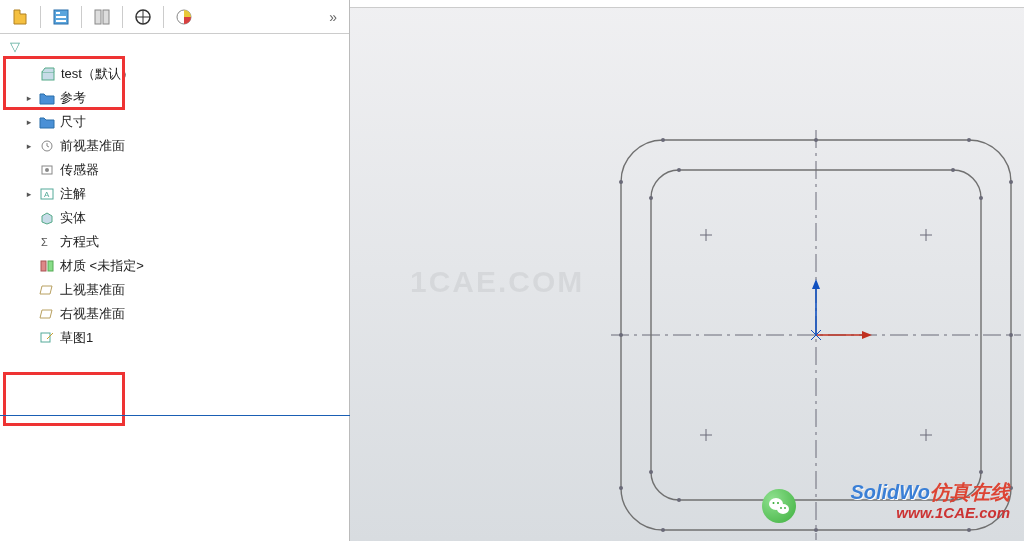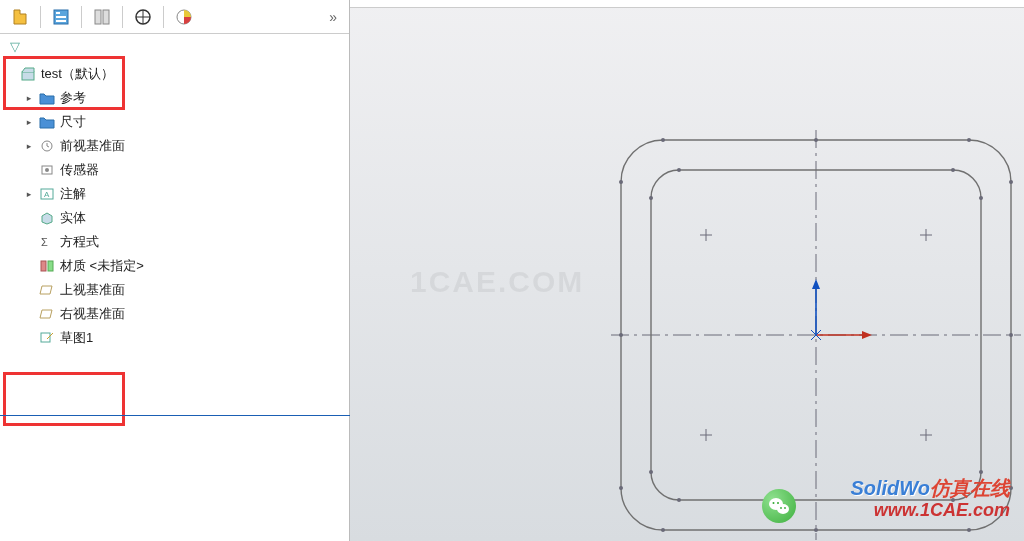--- a/index.html
+++ b/index.html
@@ -5,36 +5,36 @@
   * { box-sizing: border-box; margin: 0; padding: 0; }
   html, body { width: 1024px; height: 541px; overflow: hidden; font-family: "Microsoft YaHei", sans-serif; font-size: 13px; color: #222; }
   .app { display: flex; width: 100%; height: 100%; background: #e8e8e8; }
   .left { width: 350px; background: #fff; border-right: 1px solid #bbb; display: flex; flex-direction: column; position: relative; }
   .toolbar { height: 34px; display: flex; align-items: center; border-bottom: 1px solid #ccc; padding: 0 4px; gap: 2px; }
   .tool-btn { width: 32px; height: 26px; display: flex; align-items: center; justify-content: center; border: 1px solid transparent; border-radius: 2px; cursor: pointer; }
   .tool-sep { width: 1px; height: 22px; background: #ccc; margin: 0 2px; }
   .tool-expand { margin-left: auto; padding-right: 8px; font-size: 14px; color: #666; cursor: pointer; }
   .filter-row { height: 24px; display: flex; align-items: center; padding-left: 10px; }
   .tree { flex: 1; padding: 4px 0 0 0; }
-  .tree-item { display: flex; align-items: center; height: 24px; padding-left: 5px; gap: 4px; cursor: pointer; position: relative; }
+  .tree-item { display: flex; align-items: center; height: 24px; padding-left: 25px; gap: 4px; cursor: pointer; position: relative; }
   .tree-item .caret { width: 10px; text-align: center; font-size: 9px; color: #555; }
   .tree-item .icon-slot { width: 18px; display: flex; justify-content: center; }
   .tree-item .label { white-space: nowrap; }
   .indent { padding-left: 24px; }
   .redbox { position: absolute; border: 3px solid #e33; pointer-events: none; }
   .redbox.top { left: 3px; top: 56px; width: 122px; height: 54px; }
   .redbox.bottom { left: 3px; top: 372px; width: 122px; height: 54px; }
   .selected-line { position: absolute; left: 0; top: 415px; width: 356px; height: 0; border-top: 1px solid #1a5fb4; }
   .right { flex: 1; background: linear-gradient(#f0f0f2, #d8dce0); position: relative; }
   .viewport-svg { position: absolute; inset: 0; }
   .watermark-center { position: absolute; left: 60px; top: 265px; font-size: 30px; font-weight: bold; color: rgba(0,0,0,0.06); letter-spacing: 2px; }
   .watermark-br { position: absolute; right: 14px; bottom: 20px; font-size: 20px; font-weight: bold; font-style: italic; }
   .wm-sw { color: #3a7fd6; text-shadow: 1px 1px 0 #fff; }
   .wm-cn { color: #d43; }
-  .wm-url { color: #c33; font-size: 18px; display: block; text-align: right; margin-top: -2px; }
+  .wm-url { color: #c33; font-size: 15px; display: block; text-align: right; margin-top: -2px; }
   .wechat-circle { position: absolute; right: 228px; bottom: 18px; width: 34px; height: 34px; border-radius: 50%; background: radial-gradient(circle at 30% 30%, #8ee08e, #3eb03e); display: flex; align-items: center; justify-content: center; }
   .top-strip { position:absolute; left:0; top:0; right:0; height:8px; background:#fff; border-bottom:1px solid #ccc;}
 </style>
 </head>
 <body>
 
 <div class="app">
 
   <div class="left">
 

